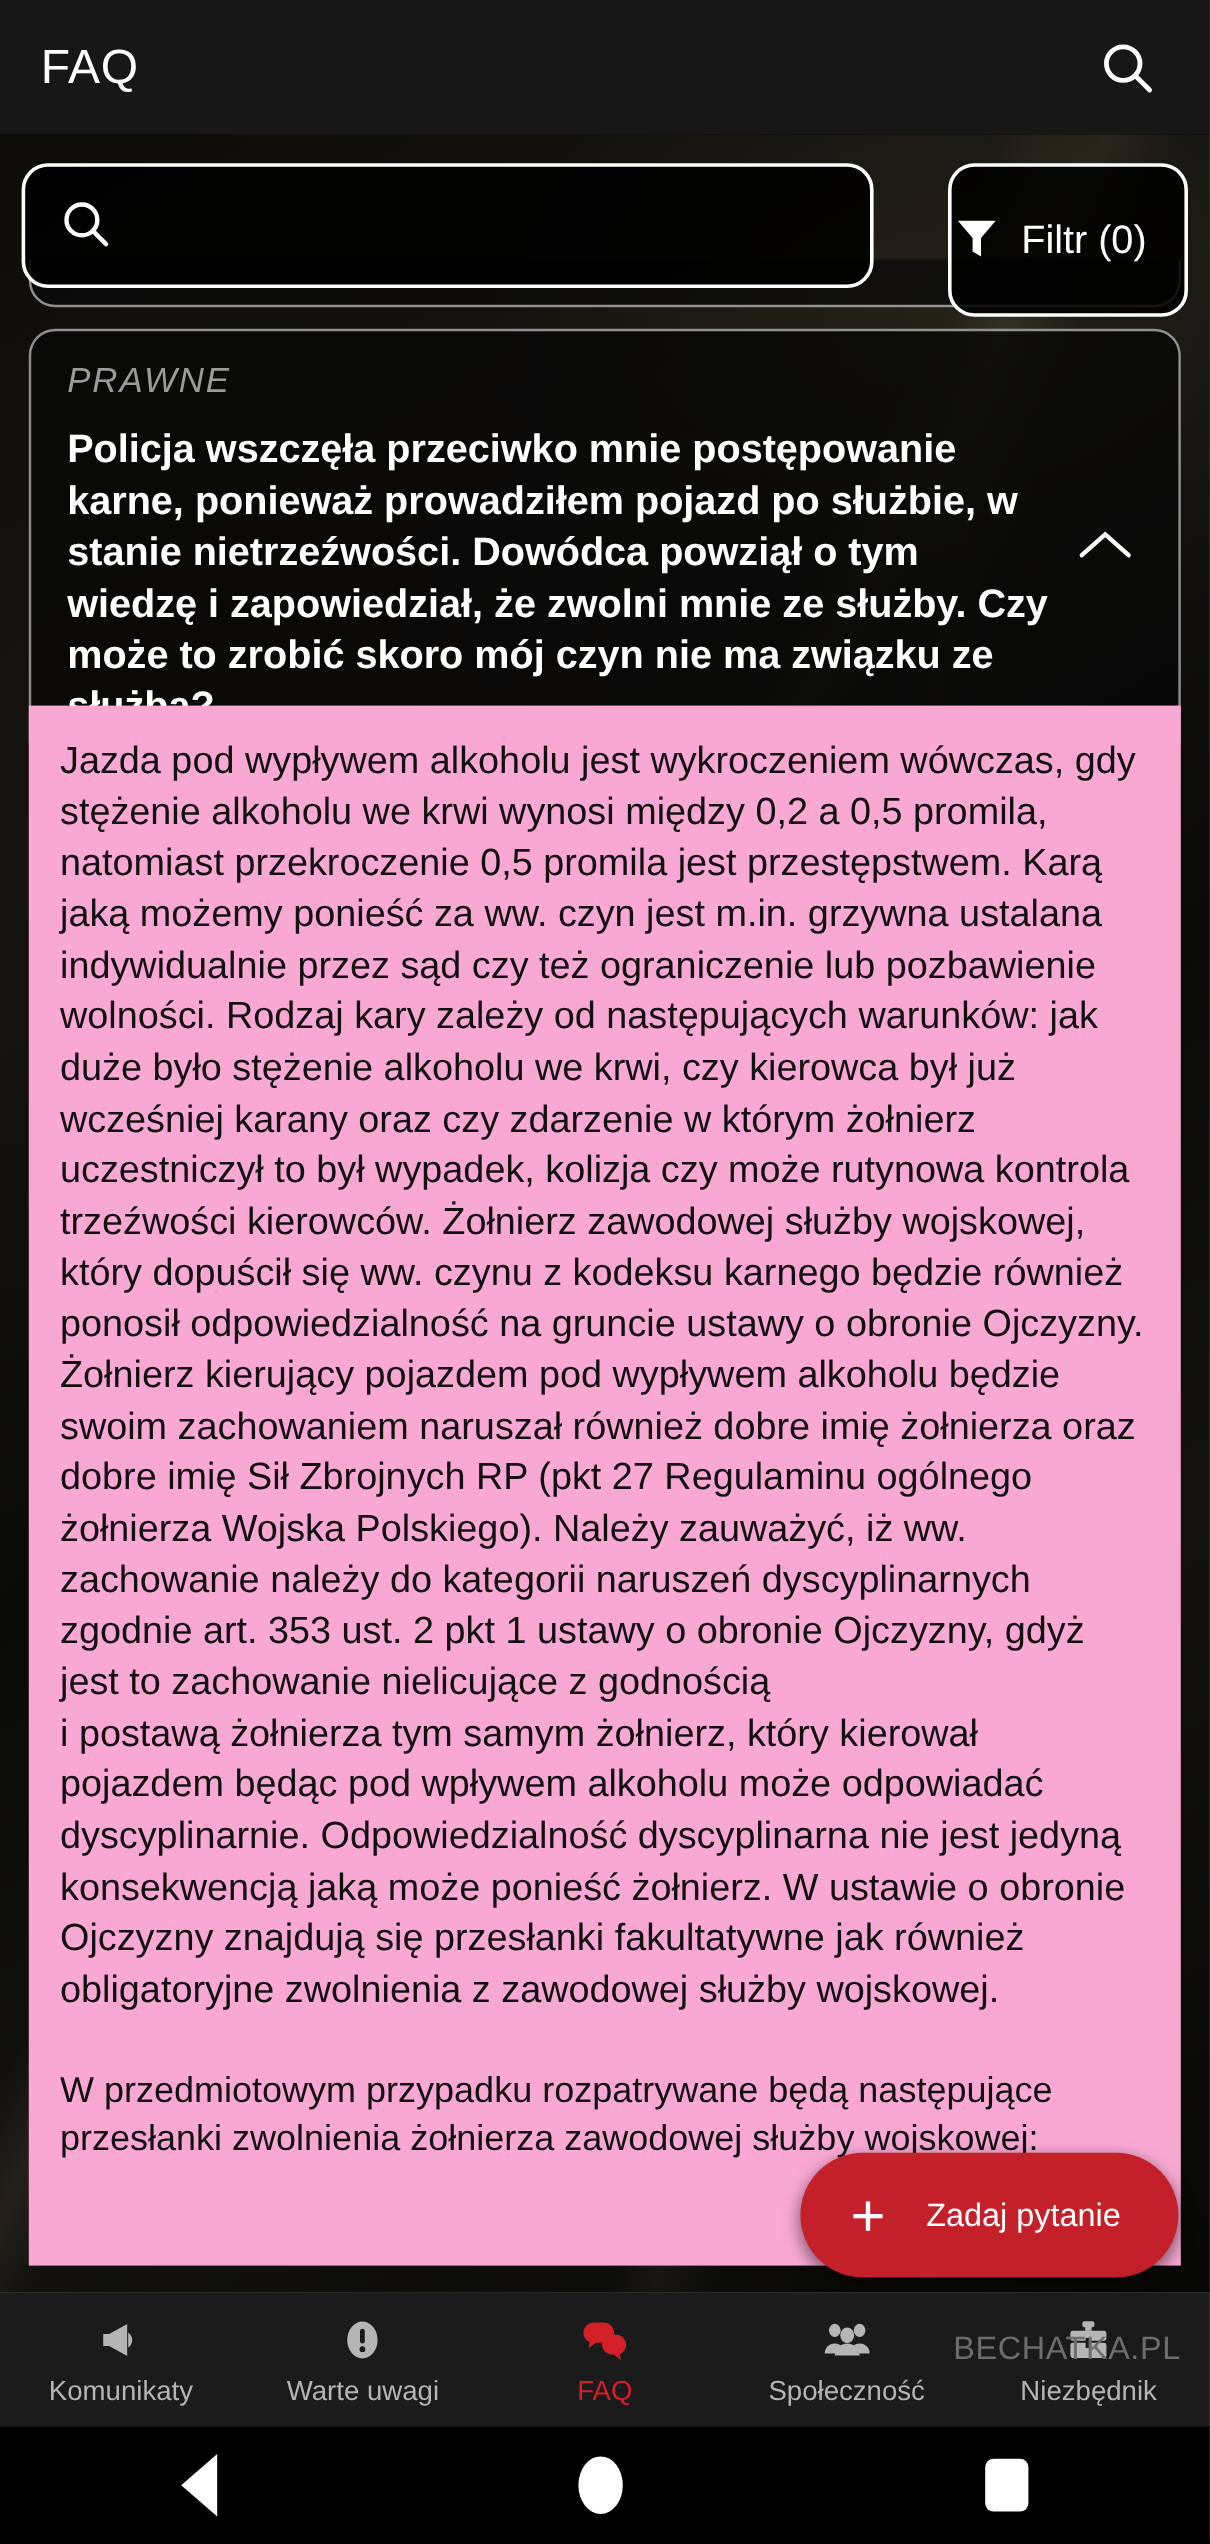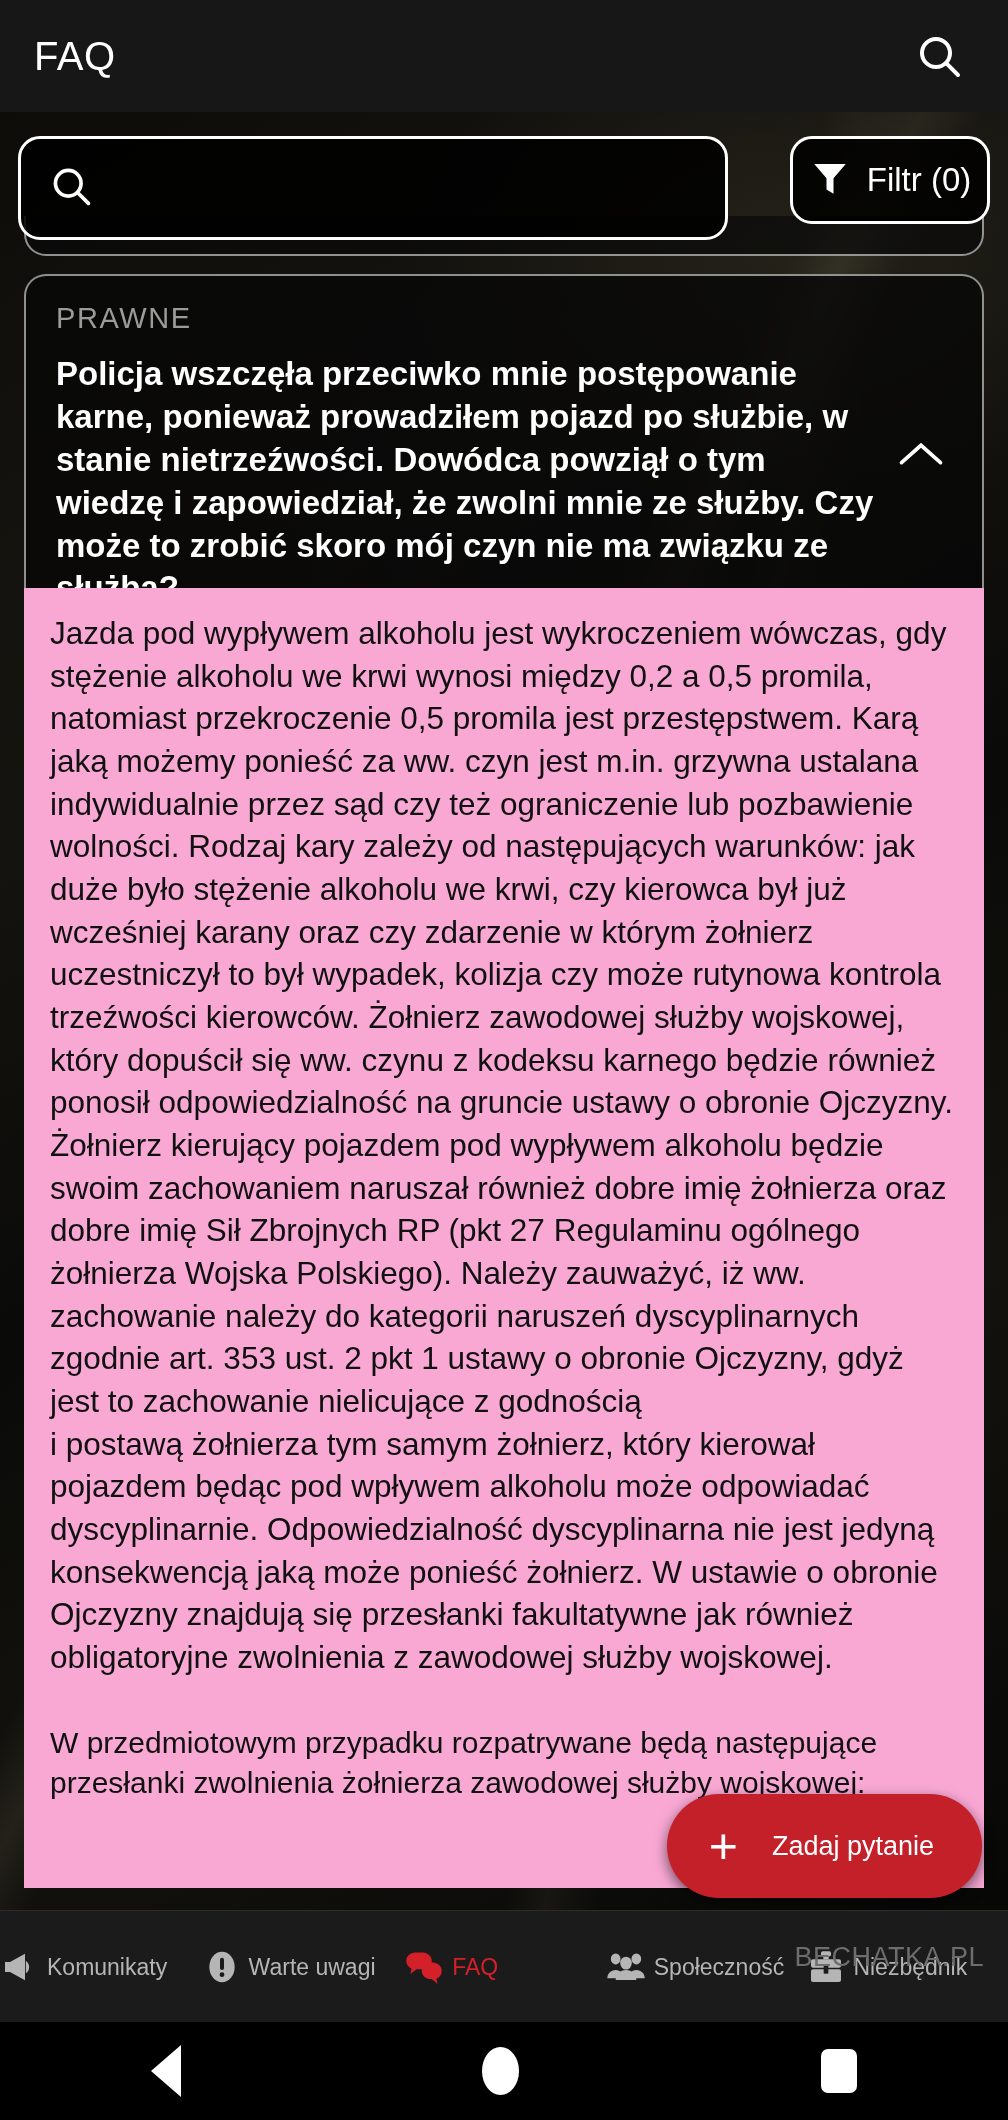--- a/index.html
+++ b/index.html
@@ -45,44 +45,44 @@
     flex:1;height:104px;border:3px solid #ffffff;border-radius:22px;
     background:rgba(0,0,0,.86);
     display:flex;align-items:center;padding:0 28px;box-sizing:border-box;
   }
   .search-input{
     flex:1;background:transparent;border:0;outline:none;color:#fff;
     font-size:31px;font-family:"Liberation Sans", sans-serif;margin-left:20px;
   }
   .search-input::placeholder{color:#8a8a8a;}
   .filter-btn{
-    width:200px;height:88px;border:3px solid #ffffff;border-radius:22px;
+    width:200px;height:128px;border:3px solid #ffffff;border-radius:22px;
     background:rgba(0,0,0,.86);
-    display:flex;align-items:center;justify-content:center;gap:16px;box-sizing:border-box;margin-left:40px;
+    display:flex;align-items:center;justify-content:flex-start;gap:16px;box-sizing:border-box;margin-left:40px;
   }
   .filter-label{color:#fff;font-size:33px;}
 
   
   .content{
     position:absolute;left:0;top:216px;width:1008px;height:1694px;z-index:4;
     overflow:hidden;
   }
   .card-ghost{
     position:absolute;left:24px;top:-70px;width:960px;height:110px;
     border:2px solid rgba(255,255,255,.55);border-radius:22px;
     background:rgba(10,10,10,.72);box-sizing:border-box;
   }
 
   .q-card{
     position:absolute;left:24px;top:58px;width:960px;
     border:2px solid rgba(255,255,255,.55);border-radius:22px;
     background:rgba(8,8,8,.80);box-sizing:border-box;
     padding:26px 30px 28px 30px;
   }
-  .q-cat{color:#9b9b9b;font-size:29px;letter-spacing:1.6px;margin-bottom:18px;}
+  .q-cat{color:#9b9b9b;font-size:29px;letter-spacing:1.6px;margin-bottom:18px;font-style:italic;}
   .q-row{display:flex;align-items:flex-start;gap:10px;}
   .q-title{
     color:#fff;font-size:33px;font-weight:bold;line-height:1.30;flex:1;
   }
   .chev{width:62px;min-width:62px;display:flex;align-items:center;justify-content:center;padding-top:84px;}
 
   .a-panel{
     position:absolute;left:24px;top:372px;width:960px;height:1300px;
     background:#f9a8d4;box-sizing:border-box;padding:24px 26px 0 26px;
     overflow:hidden;
@@ -103,21 +103,21 @@
   }
   .fab-plus{color:#fff;font-size:50px;line-height:1;font-weight:300;}
   .fab-label{color:#fff;font-size:27px;}
 
   
   .tabbar{
     position:absolute;left:0;top:1910px;width:1008px;height:112px;
     background:#1b1b1b;z-index:9;display:flex;align-items:center;
     border-top:1px solid #2c2c2c;
   }
-  .tab{flex:1;display:flex;align-items:center;gap:7px;}
+  .tab{flex:1;display:flex;flex-direction:column;align-items:center;gap:7px;}
   .tab-label{font-size:23px;color:#b5b5b5;}
   .tab.active .tab-label{color:#d32029;}
   .tab-ico{height:44px;display:flex;align-items:center;justify-content:center;}
 
   
   .sysnav{
     position:absolute;left:0;top:2022px;width:1008px;height:98px;background:#000;z-index:10;
     display:flex;align-items:center;justify-content:space-around;
   }
   .sys-back{width:0;height:0;border-top:26px solid transparent;border-bottom:26px solid transparent;border-right:30px solid #fff;}

